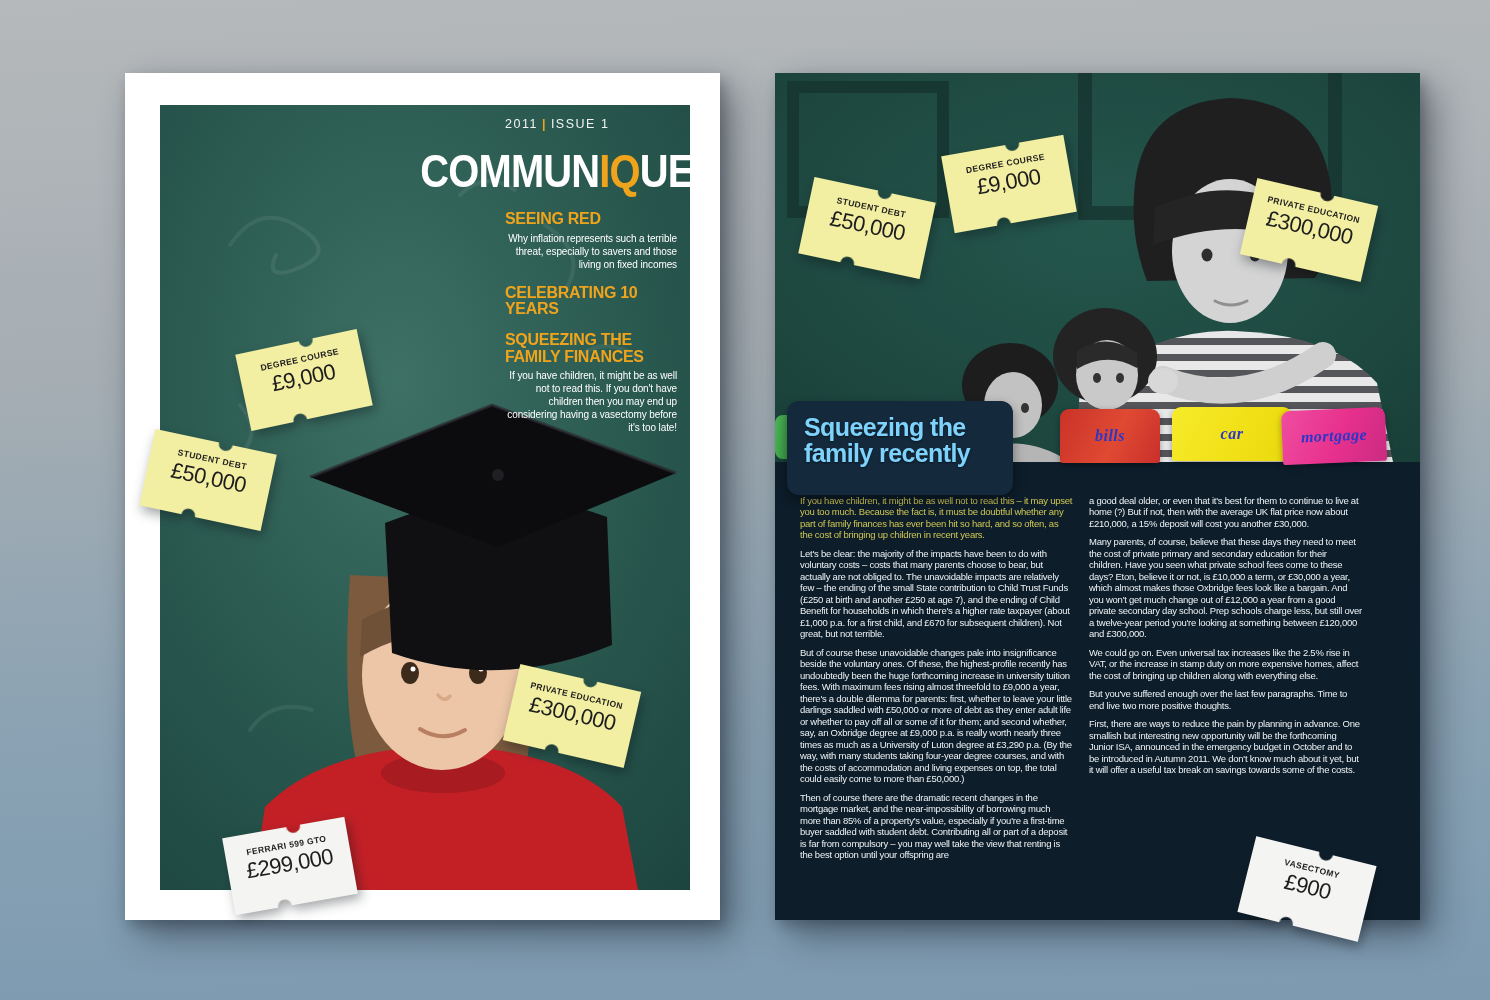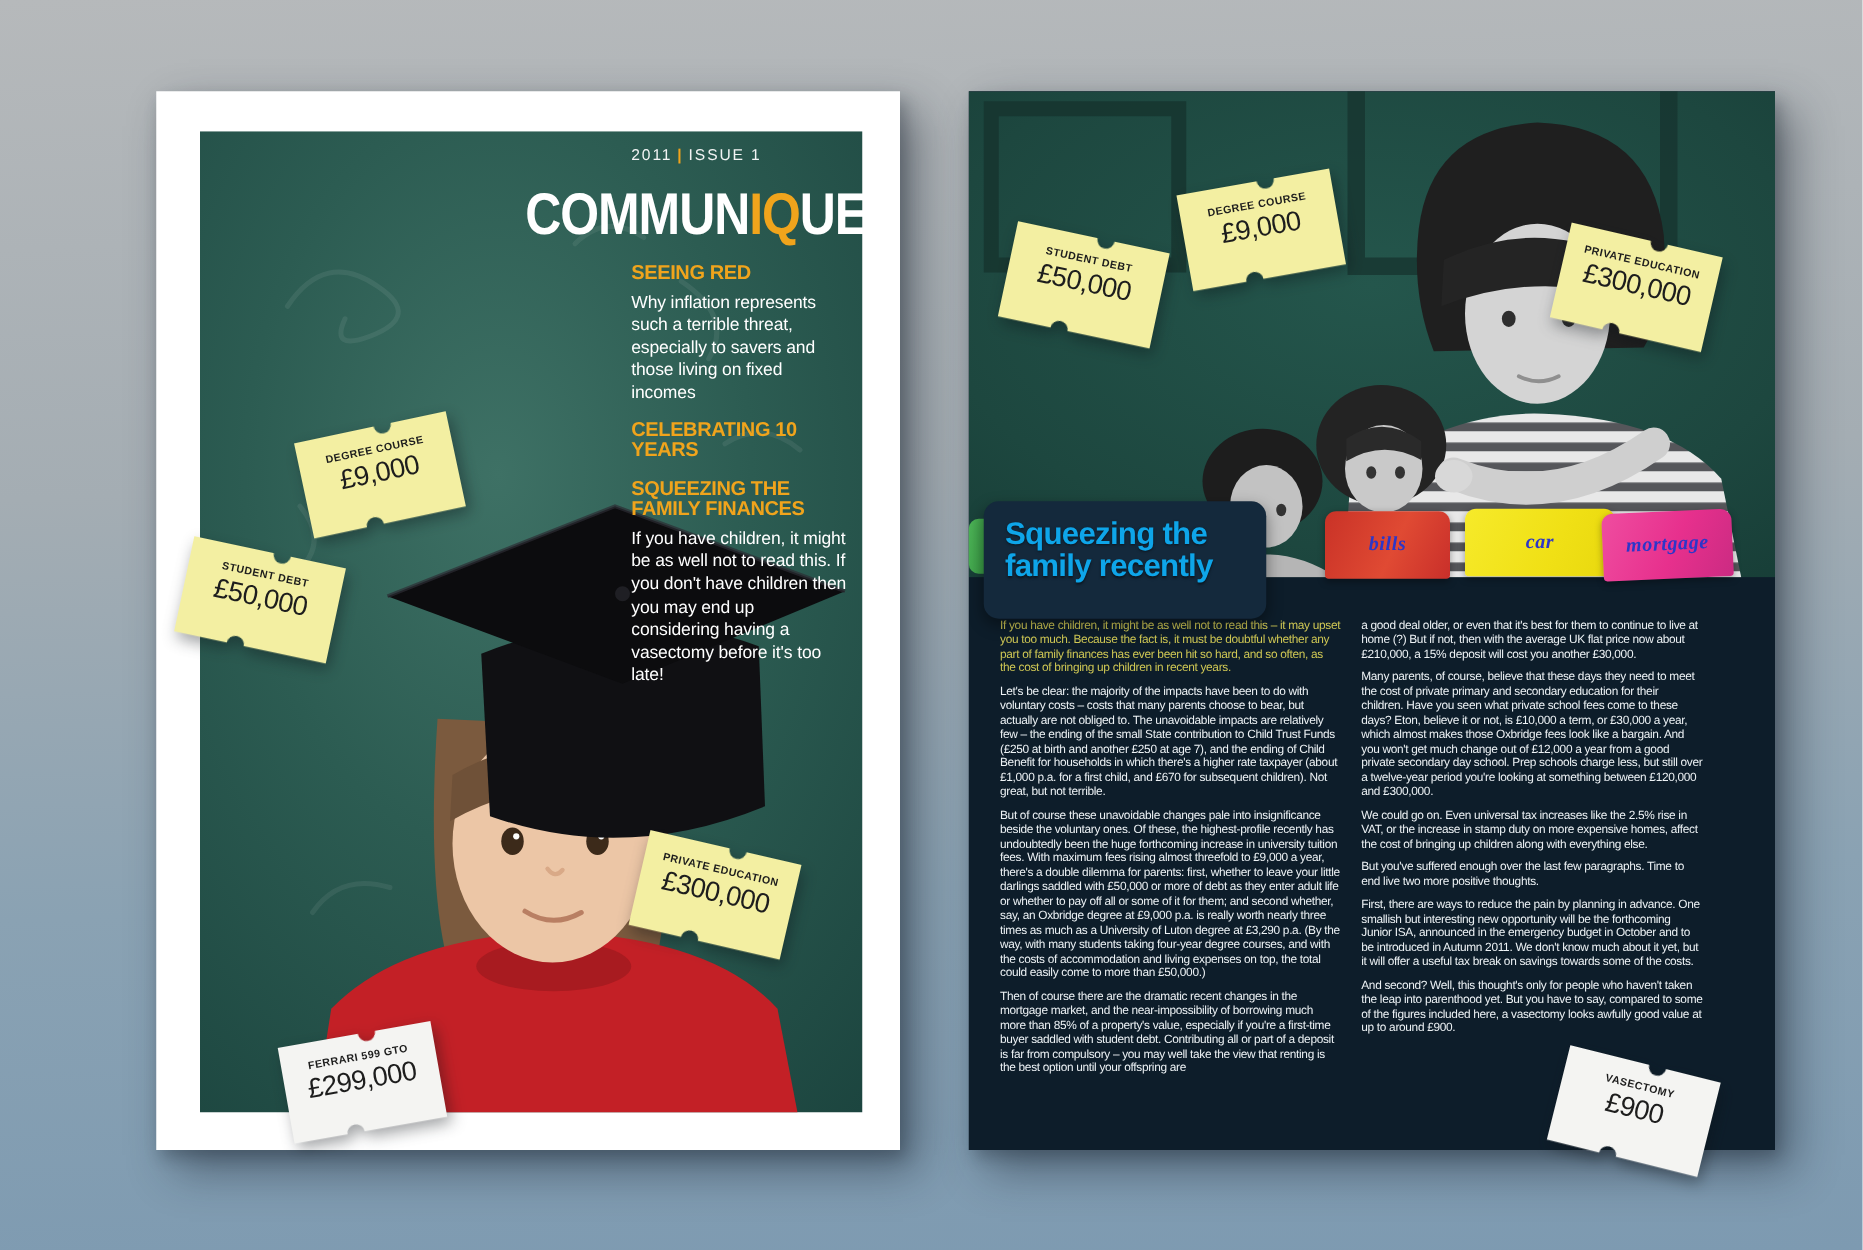--- a/index.html
+++ b/index.html
@@ -14,35 +14,35 @@
   .page-left{left:125px;top:73px;width:595px;height:847px;background:#ffffff;}
   .cover-art{position:absolute;left:35px;top:32px;width:530px;height:785px;overflow:visible;}
   .cover-art > svg.artbg{position:absolute;inset:0;z-index:0;}
   .issue-line{position:absolute;left:345px;top:12px;z-index:1;font-size:12.5px;color:#f2f4f4;letter-spacing:1.5px;font-weight:400;}
   .issue-line .sep{color:#f0a41c;font-weight:700;padding:0 4px;}
   .masthead{position:absolute;right:-4px;top:38px;z-index:1;font-size:47px;font-weight:700;color:#ffffff;letter-spacing:-1px;transform:scaleX(.85);transform-origin:100% 50%;white-space:nowrap;}
   .masthead .accent{color:#f0a41c;}
   .teasers{position:absolute;left:345px;top:106px;width:172px;z-index:1;}
   .teaser{margin-bottom:14px;}
   .teaser h3{margin:0 0 4px 0;font-size:16px;line-height:1.04;color:#f0a41c;letter-spacing:-.3px;text-transform:uppercase;}
-  .teaser p{margin:0;font-size:14px;line-height:1.3;color:#ffffff;letter-spacing:-.1px;}
+  .teaser p{margin:0;font-size:10px;line-height:1.3;color:#ffffff;letter-spacing:-.1px;text-align:right;}
   
   .tag{position:absolute;width:124px;height:78px;z-index:2;}
   .tag > svg{position:absolute;inset:0;width:100%;height:100%;filter:drop-shadow(3px 5px 6px rgba(10,15,20,.38));}
   .tag.yellow{color:#f3efa2;}
   .tag.white{color:#f4f4f2;}
   .tag-inner{position:relative;z-index:1;text-align:center;padding-top:13px;color:#1d1d1d;}
   .tag-label{font-size:8.5px;font-weight:700;letter-spacing:.4px;}
   .tag-value{font-size:22px;font-weight:400;letter-spacing:-.5px;margin-top:1px;}
   
   .page-right{left:775px;top:73px;width:645px;height:847px;background:#0d1d2a;overflow:visible;}
   .photo-area{position:absolute;left:0;top:0;width:645px;height:389px;overflow:hidden;z-index:0;}
   .green-tab{position:absolute;left:0;top:342px;width:22px;height:44px;z-index:1;border-radius:8px 3px 3px 8px;background:linear-gradient(100deg,#4db457,#2f8f3c);}
   .title-block{position:absolute;left:12px;top:328px;width:226px;height:94px;z-index:3;background:#14293c;border-radius:12px;box-shadow:0 5px 12px rgba(0,0,0,.4);padding:13px 0 0 17px;box-sizing:border-box;}
-  .title-block .tline{font-size:25px;font-weight:700;line-height:1.05;letter-spacing:-.6px;color:#0ea5e9;text-shadow:0 1px 2px rgba(0,0,0,.5);}
+  .title-block .tline{font-size:25px;font-weight:700;line-height:1.05;letter-spacing:-.6px;color:#7dd3fc;text-shadow:0 1px 2px rgba(0,0,0,.5);}
   .folder-tab{position:absolute;top:336px;height:54px;z-index:1;border-radius:9px 9px 3px 3px;display:flex;align-items:center;justify-content:center;box-shadow:0 2px 6px rgba(0,0,0,.35);}
   .folder-tab .hand{font-family:"Liberation Serif",serif;font-style:italic;font-weight:700;font-size:16px;color:#2d36c8;letter-spacing:.5px;}
   .tab-bills{left:285px;width:100px;background:linear-gradient(115deg,#c93227,#e04a33 55%,#c92f2a);}
   .tab-car{left:397px;top:334px;width:120px;background:linear-gradient(115deg,#f6ea2a,#f0e015 60%,#e8d80e);}
   .tab-mortgage{left:507px;width:104px;transform:rotate(-2.5deg);background:linear-gradient(115deg,#ef4da0,#e7308d 55%,#cb2b82);}
   .article-cols{position:absolute;left:25px;top:422px;width:562px;display:flex;gap:16px;z-index:1;}
   .article-cols .col{flex:1;}
   .article-cols p{margin:0 0 7px 0;font-size:9.5px;line-height:1.21;letter-spacing:-.25px;color:#edf2f5;}
   .article-cols p.intro{color:#cfc754;}
 </style>
@@ -250,21 +250,20 @@
       <p>Let's be clear: the majority of the impacts have been to do with voluntary costs – costs that many parents choose to bear, but actually are not obliged to. The unavoidable impacts are relatively few – the ending of the small State contribution to Child Trust Funds (£250 at birth and another £250 at age 7), and the ending of Child Benefit for households in which there's a higher rate taxpayer (about £1,000 p.a. for a first child, and £670 for subsequent children). Not great, but not terrible.</p>
       <p>But of course these unavoidable changes pale into insignificance beside the voluntary ones.  Of these, the highest-profile recently has undoubtedly been the huge forthcoming increase in university tuition fees. With maximum fees rising almost threefold to £9,000 a year, there's a double dilemma for parents: first, whether to leave your little darlings saddled with £50,000 or more of debt as they enter adult life or whether to pay off all or some of it for them; and second whether, say, an Oxbridge degree at £9,000 p.a. is really worth nearly three times as much as a University of Luton degree at £3,290 p.a. (By the way, with many students taking four-year degree courses, and with the costs of accommodation and living expenses on top, the total could easily come to more than £50,000.)</p>
       <p>Then of course there are the dramatic recent changes in the mortgage market, and the near-impossibility of borrowing much more than 85% of a property's value, especially if you're a first-time buyer saddled with student debt. Contributing all or part of a deposit is far from compulsory – you may well take the view that renting is the best option until your offspring are</p>
     </div>
     <div class="col">
       <p>a good deal older, or even that it's best for them to continue to live at home (?) But if not, then with the average UK flat price now about £210,000, a 15% deposit will cost you another £30,000.</p>
       <p>Many parents, of course, believe that these days they need to meet the cost of private primary and secondary education for their children. Have you seen what private school fees come to these days? Eton, believe it or not, is £10,000 a term, or £30,000 a year, which almost makes those Oxbridge fees look like a bargain. And you won't get much change out of £12,000 a year from a good private secondary day school. Prep schools charge less, but still over a twelve-year period you're looking at something between £120,000 and £300,000.</p>
       <p>We could go on. Even universal tax increases like the 2.5% rise in VAT, or the increase in stamp duty on more expensive homes, affect the cost of bringing up children along with everything else.</p>
       <p>But you've suffered enough over the last few paragraphs. Time to end live two more positive thoughts.</p>
       <p>First, there are ways to reduce the pain by planning in advance. One smallish but interesting new opportunity will be the forthcoming Junior ISA, announced in the emergency budget in October and to be introduced in Autumn 2011. We don't know much about it yet, but it will offer a useful tax break on savings towards some of the costs.</p>
-      <p>And second? Well, this thought's only for people who haven't taken the leap into parenthood yet. But you have to say, compared to some of the figures included here, a vasectomy looks awfully good value at up to around £900.</p>
     </div>
   </div>
 
   <div class="tag white" style="left:470px;top:777px;transform:rotate(14deg);z-index:4;">
     <svg viewBox="0 0 124 78" preserveAspectRatio="none">
         <path fill="currentColor" d="M0,0 H65 A7,7 0 0 0 79,0 H124 V78 H57 A7,7 0 0 0 43,78 H0 Z"></path>
       </svg>
     <div class="tag-inner">
         <div class="tag-label">VASECTOMY</div>
         <div class="tag-value">£900</div>

